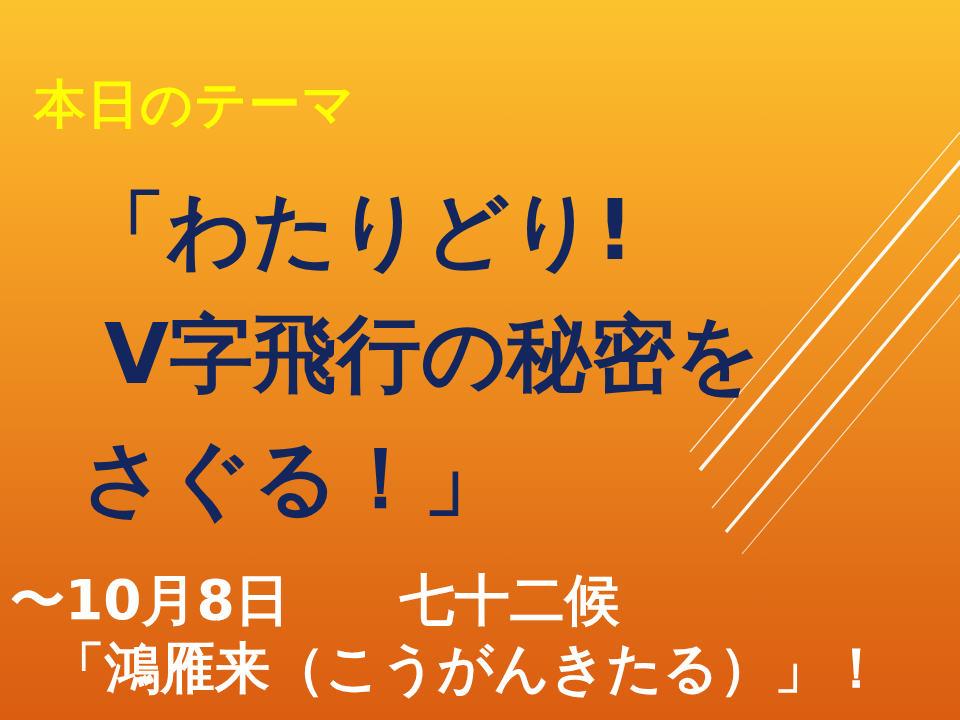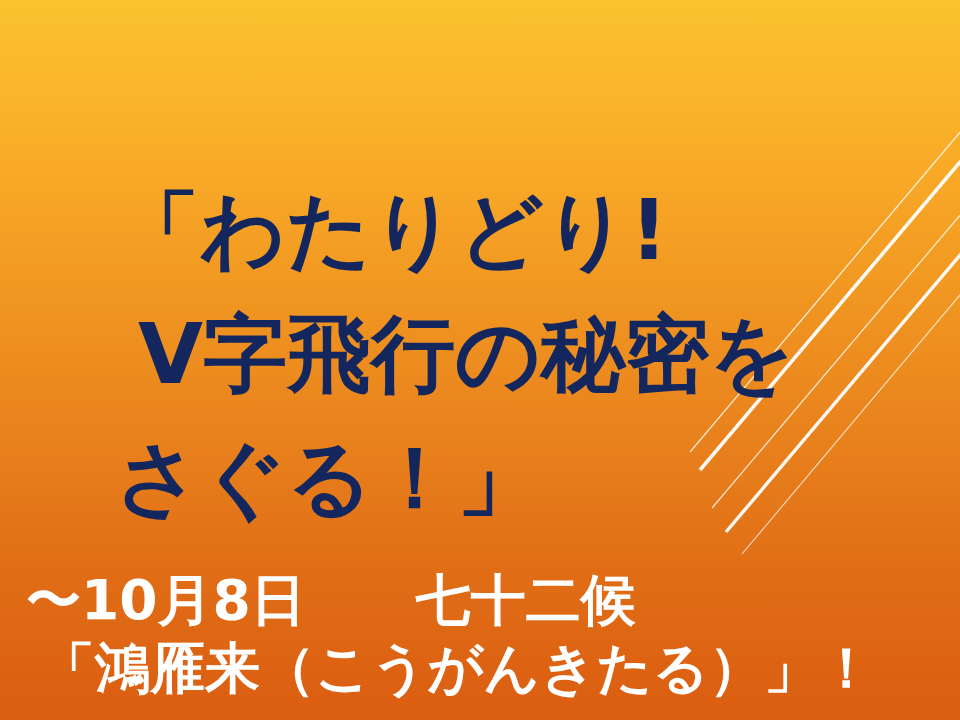--- a/index.html
+++ b/index.html
@@ -56,21 +56,20 @@
     width: 960px;
     color: #13275e;
     font-weight: bold;
     font-size: 84px;
     line-height: 124px;
     white-space: nowrap;
   }
 
   .title-line {
     display: block;
-    margin-left: 34px;
   }
 
   .title-line.l1 { padding-left: 82px; }
   .title-line.l2 { padding-left: 104px; }
   .title-line.l3 { padding-left: 81px; }
 
   
   .caption-block {
     position: absolute;
     left: 0;
@@ -80,38 +79,39 @@
     font-weight: bold;
     font-size: 55px;
     line-height: 68px;
     white-space: nowrap;
   }
 
   .caption-line {
     display: block;
   }
 
-  .caption-line.c1 { padding-left: 26px; }
-  .caption-line.c2 { padding-left: 40px; }
+  .caption-line.c1 { padding-left: 10px; }
+  .caption-line.c2 { padding-left: 50px; }
 </style>
 </head>
 <body>
 
 <div id="slide">
 
   <svg id="streaks" viewBox="0 0 960 720" width="960" height="720" aria-hidden="true">
     <g stroke="#ffffff" fill="none" stroke-linecap="butt">
       <line x1="972" y1="118" x2="690" y2="452" stroke-width="1.2" opacity="0.85"></line>
       <line x1="982" y1="136" x2="700" y2="470" stroke-width="3.6" opacity="0.95"></line>
       <line x1="1000" y1="168" x2="712" y2="508" stroke-width="1.2" opacity="0.8"></line>
       <line x1="1010" y1="196" x2="726" y2="532" stroke-width="3.4" opacity="0.95"></line>
       <line x1="1018" y1="226" x2="742" y2="554" stroke-width="1.1" opacity="0.75"></line>
     </g>
   </svg>
 
+  <div class="heading">本日のテーマ</div>
 
   <div class="title-block">
     <span class="title-line l1">「わたりどり!</span>
     <span class="title-line l2">V字飛行の秘密を</span>
     <span class="title-line l3">さぐる！」</span>
   </div>
 
   <div class="caption-block">
     <span class="caption-line c1">〜10月8日　　七十二候</span>
     <span class="caption-line c2">「鴻雁来（こうがんきたる）」！</span>

